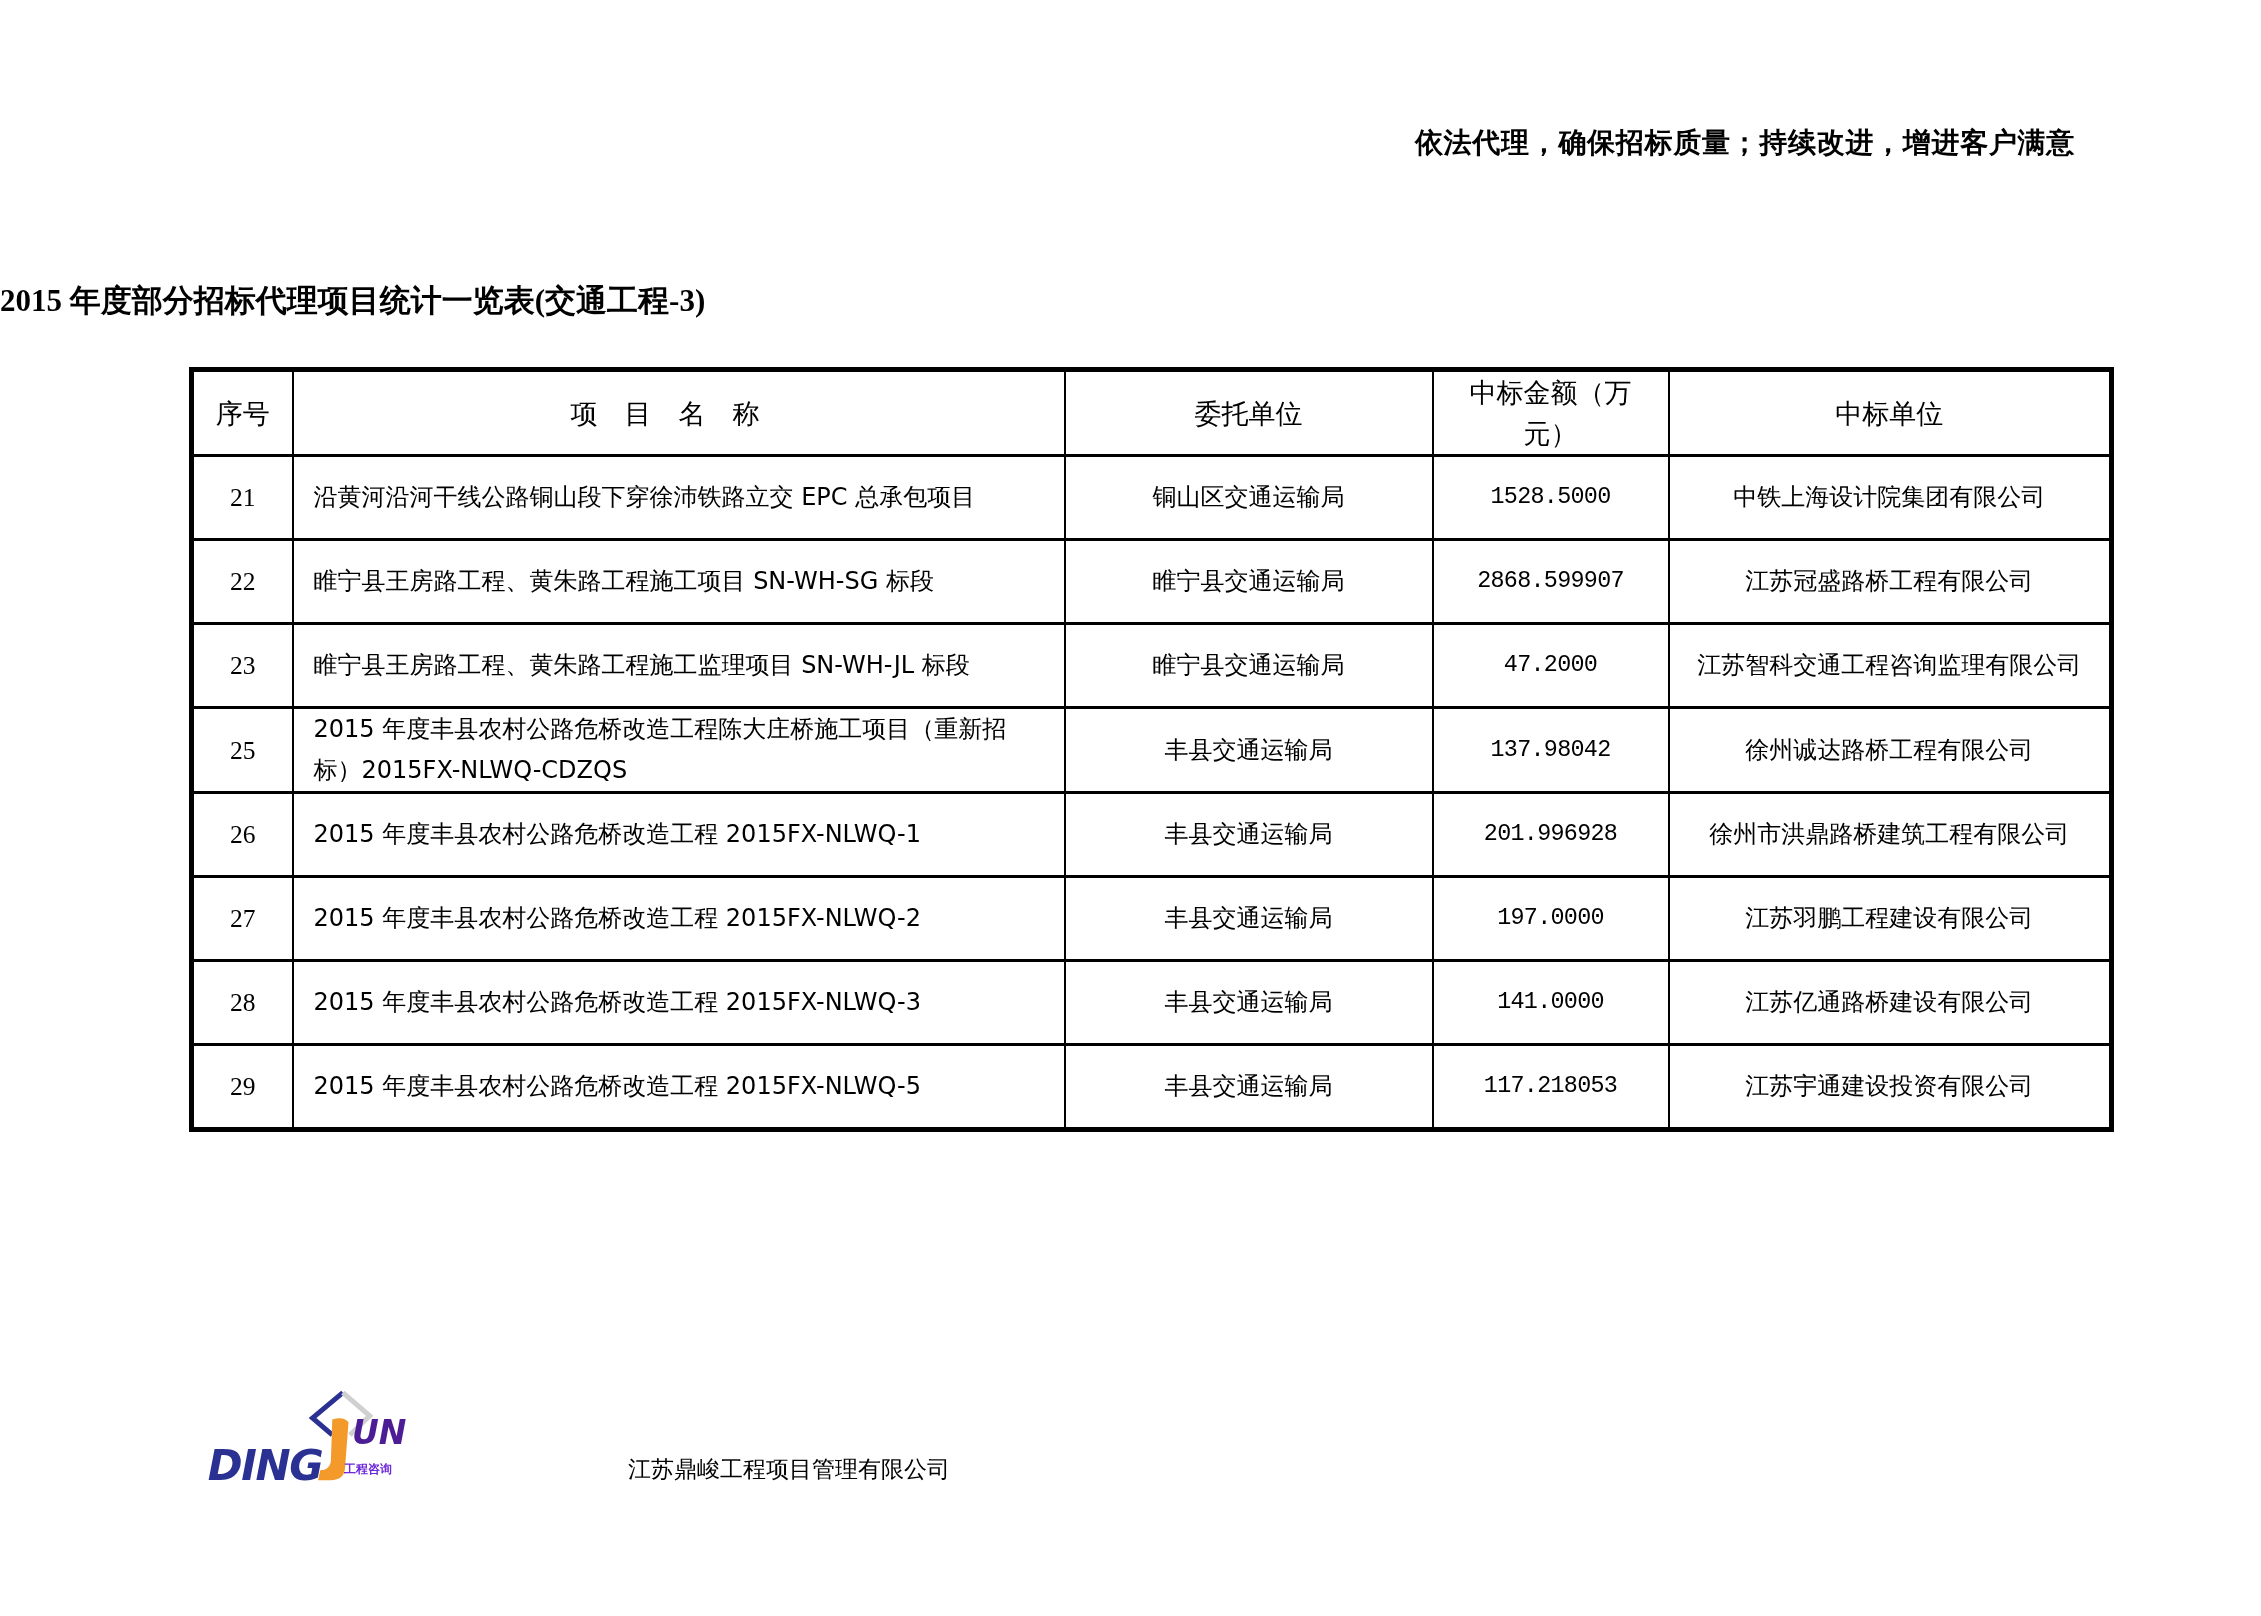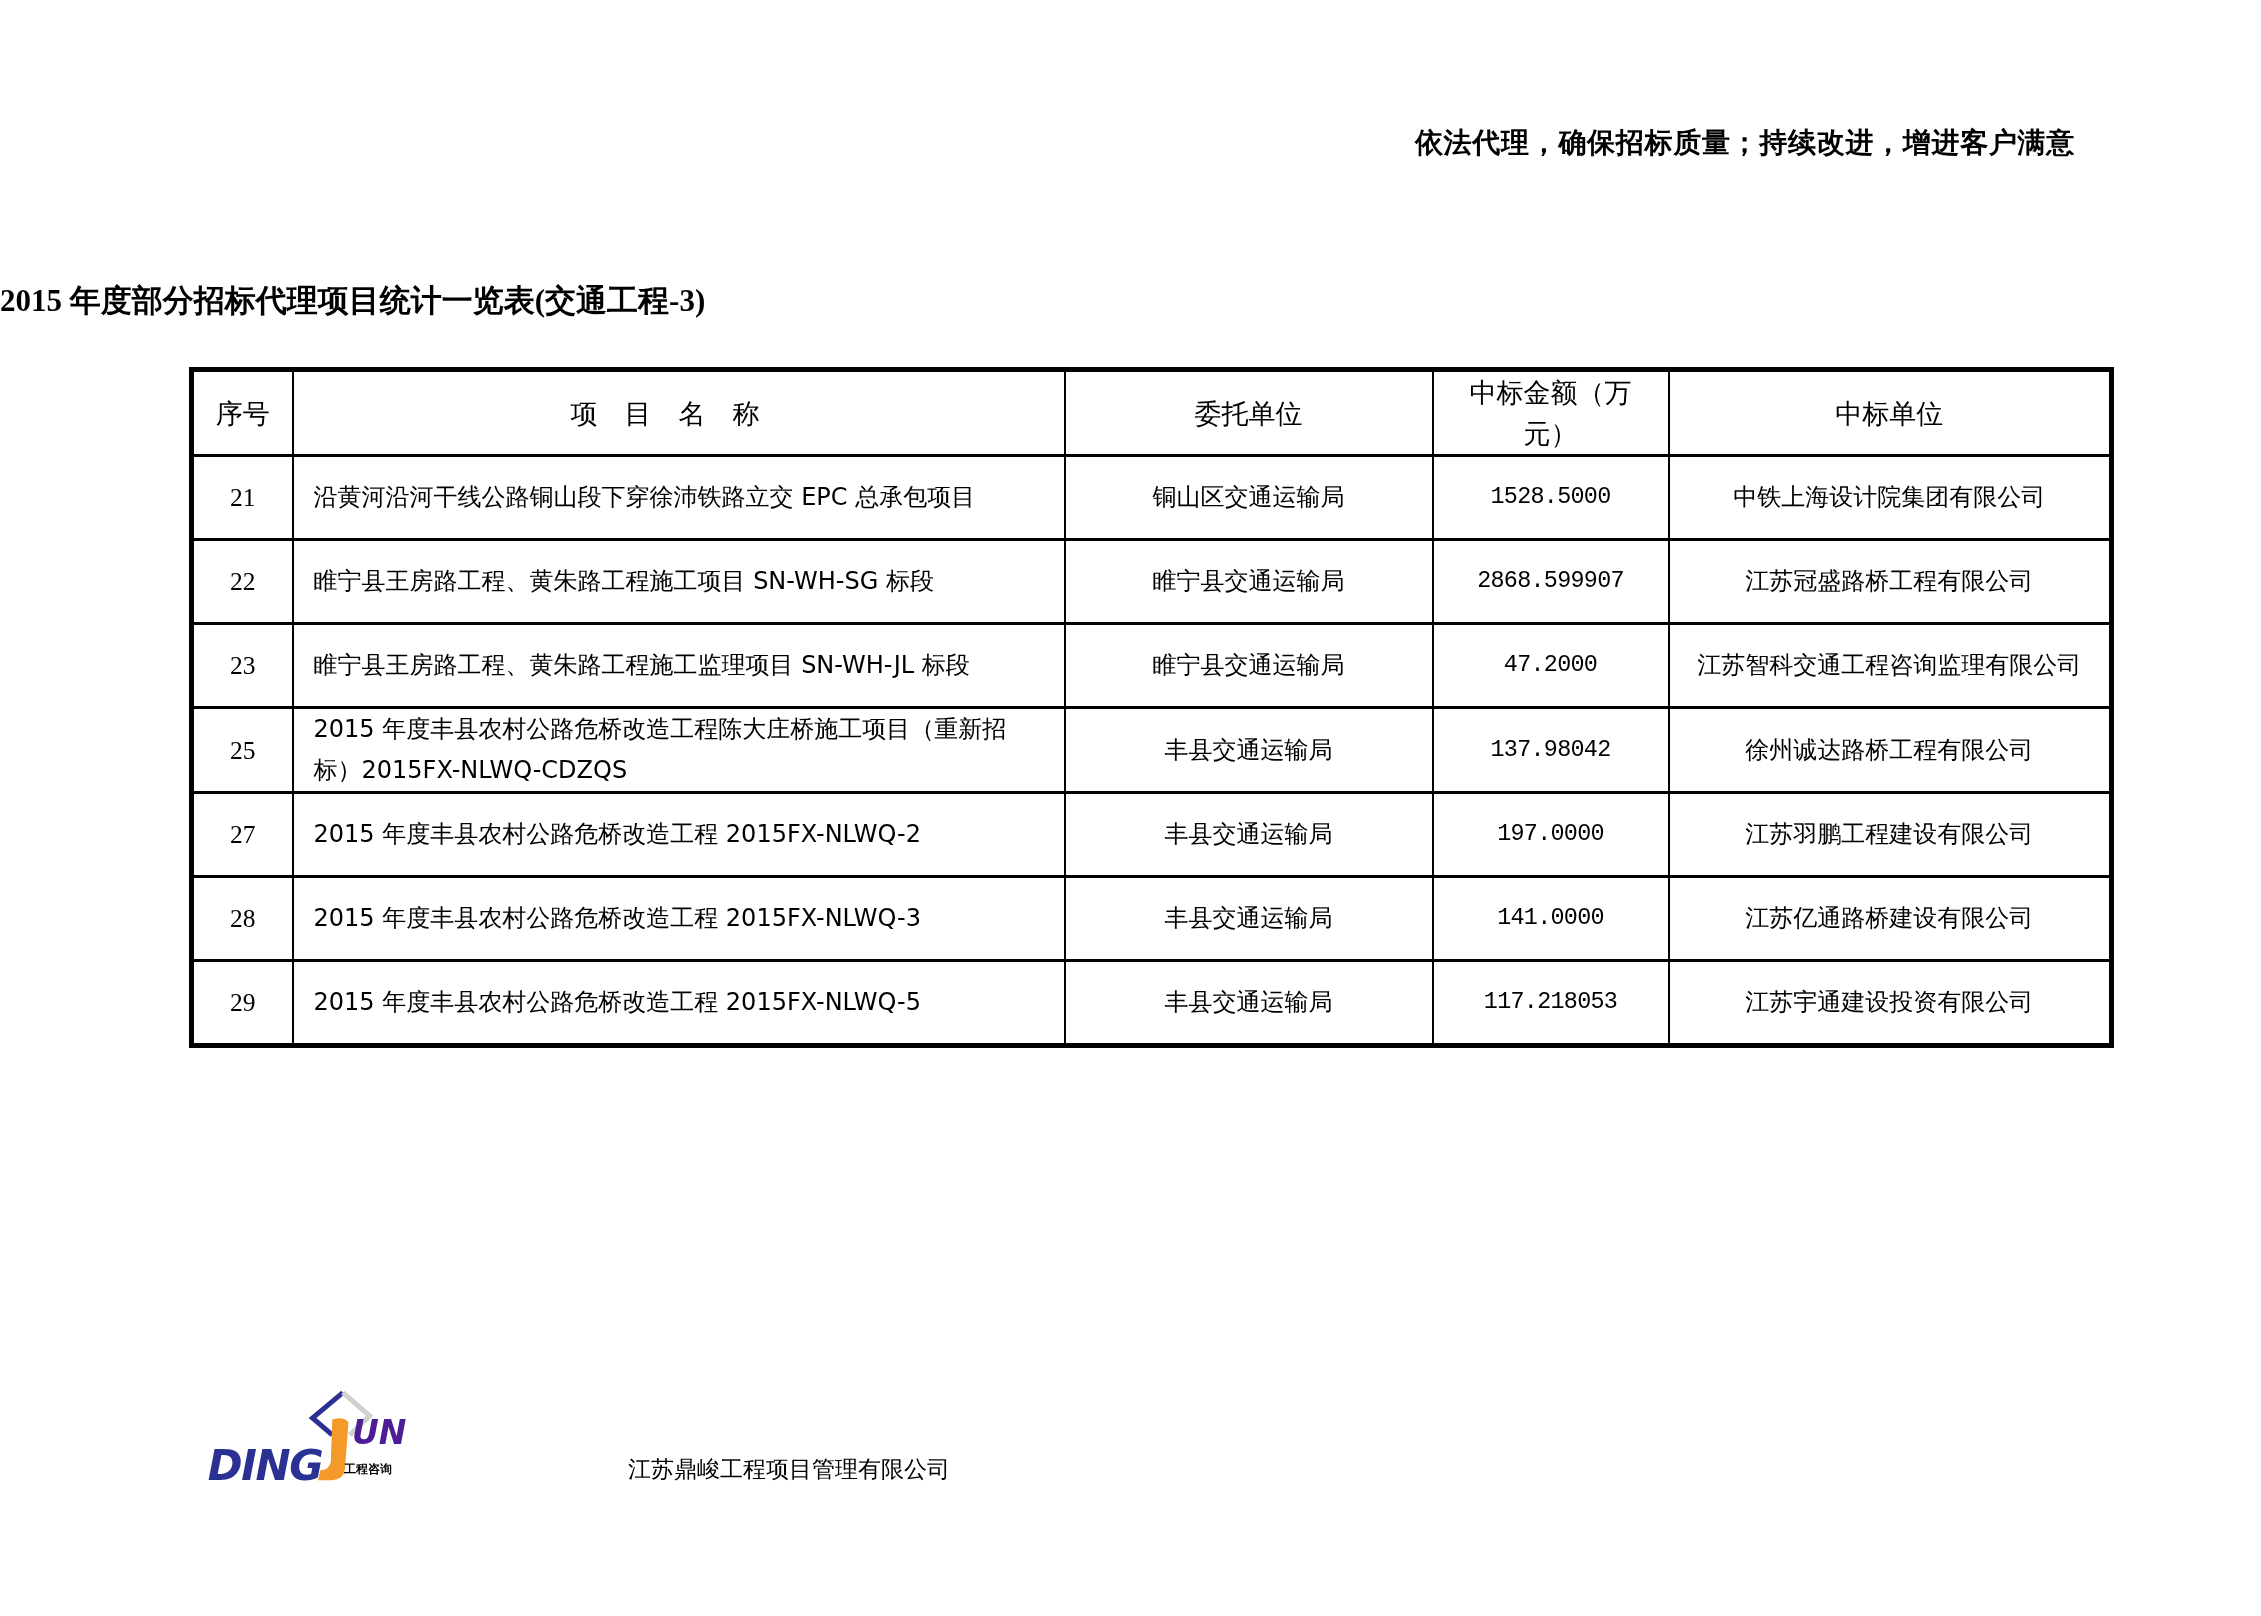--- a/index.html
+++ b/index.html
@@ -44,21 +44,21 @@
   .logo-text {
     position: absolute; left: 2.8px; top: 40px; font-family: "DejaVu Sans", sans-serif;
     font-weight: bold; font-style: italic; font-size: 42px; color: #2b3192; letter-spacing: -1.4px; margin-top: 24px;
   }
   .logo-un {
     position: absolute; left: 147px; top: 36px; font-family: "DejaVu Sans", sans-serif;
     font-weight: bold; font-style: italic; font-size: 33px; color: #4c1d95;
   }
   .logo-sub {
     position: absolute; left: 139px; top: 84px; font-family: "DejaVu Sans", sans-serif;
-    font-weight: bold; font-size: 12px; color: #000000; white-space: nowrap;
+    font-weight: bold; font-size: 12px; color: #6d28d9; white-space: nowrap;
   }
   .logo svg { position: absolute; left: 0; top: 0; }
   .company {
     position: absolute; left: 628px; top: 1454px;
     font-family: "DejaVu Sans", "Liberation Sans", sans-serif;
     font-size: 23px; white-space: nowrap;
   }
 </style>
 </head>
 <body>
@@ -107,20 +107,27 @@
       <td>江苏智科交通工程咨询监理有限公司</td>
     </tr>
     <tr>
       <td class="num">25</td>
       <td class="name">2015 年度丰县农村公路危桥改造工程陈大庄桥施工项目（重新招标）2015FX-NLWQ-CDZQS</td>
       <td>丰县交通运输局</td>
       <td class="amount">137.98042</td>
       <td>徐州诚达路桥工程有限公司</td>
     </tr>
     <tr>
+      <td class="num">26</td>
+      <td class="name">2015 年度丰县农村公路危桥改造工程 2015FX-NLWQ-1</td>
+      <td>丰县交通运输局</td>
+      <td class="amount">201.996928</td>
+      <td>徐州市洪鼎路桥建筑工程有限公司</td>
+    </tr>
+    <tr>
       <td class="num">27</td>
       <td class="name">2015 年度丰县农村公路危桥改造工程 2015FX-NLWQ-2</td>
       <td>丰县交通运输局</td>
       <td class="amount">197.0000</td>
       <td>江苏羽鹏工程建设有限公司</td>
     </tr>
     <tr>
       <td class="num">28</td>
       <td class="name">2015 年度丰县农村公路危桥改造工程 2015FX-NLWQ-3</td>
       <td>丰县交通运输局</td>

